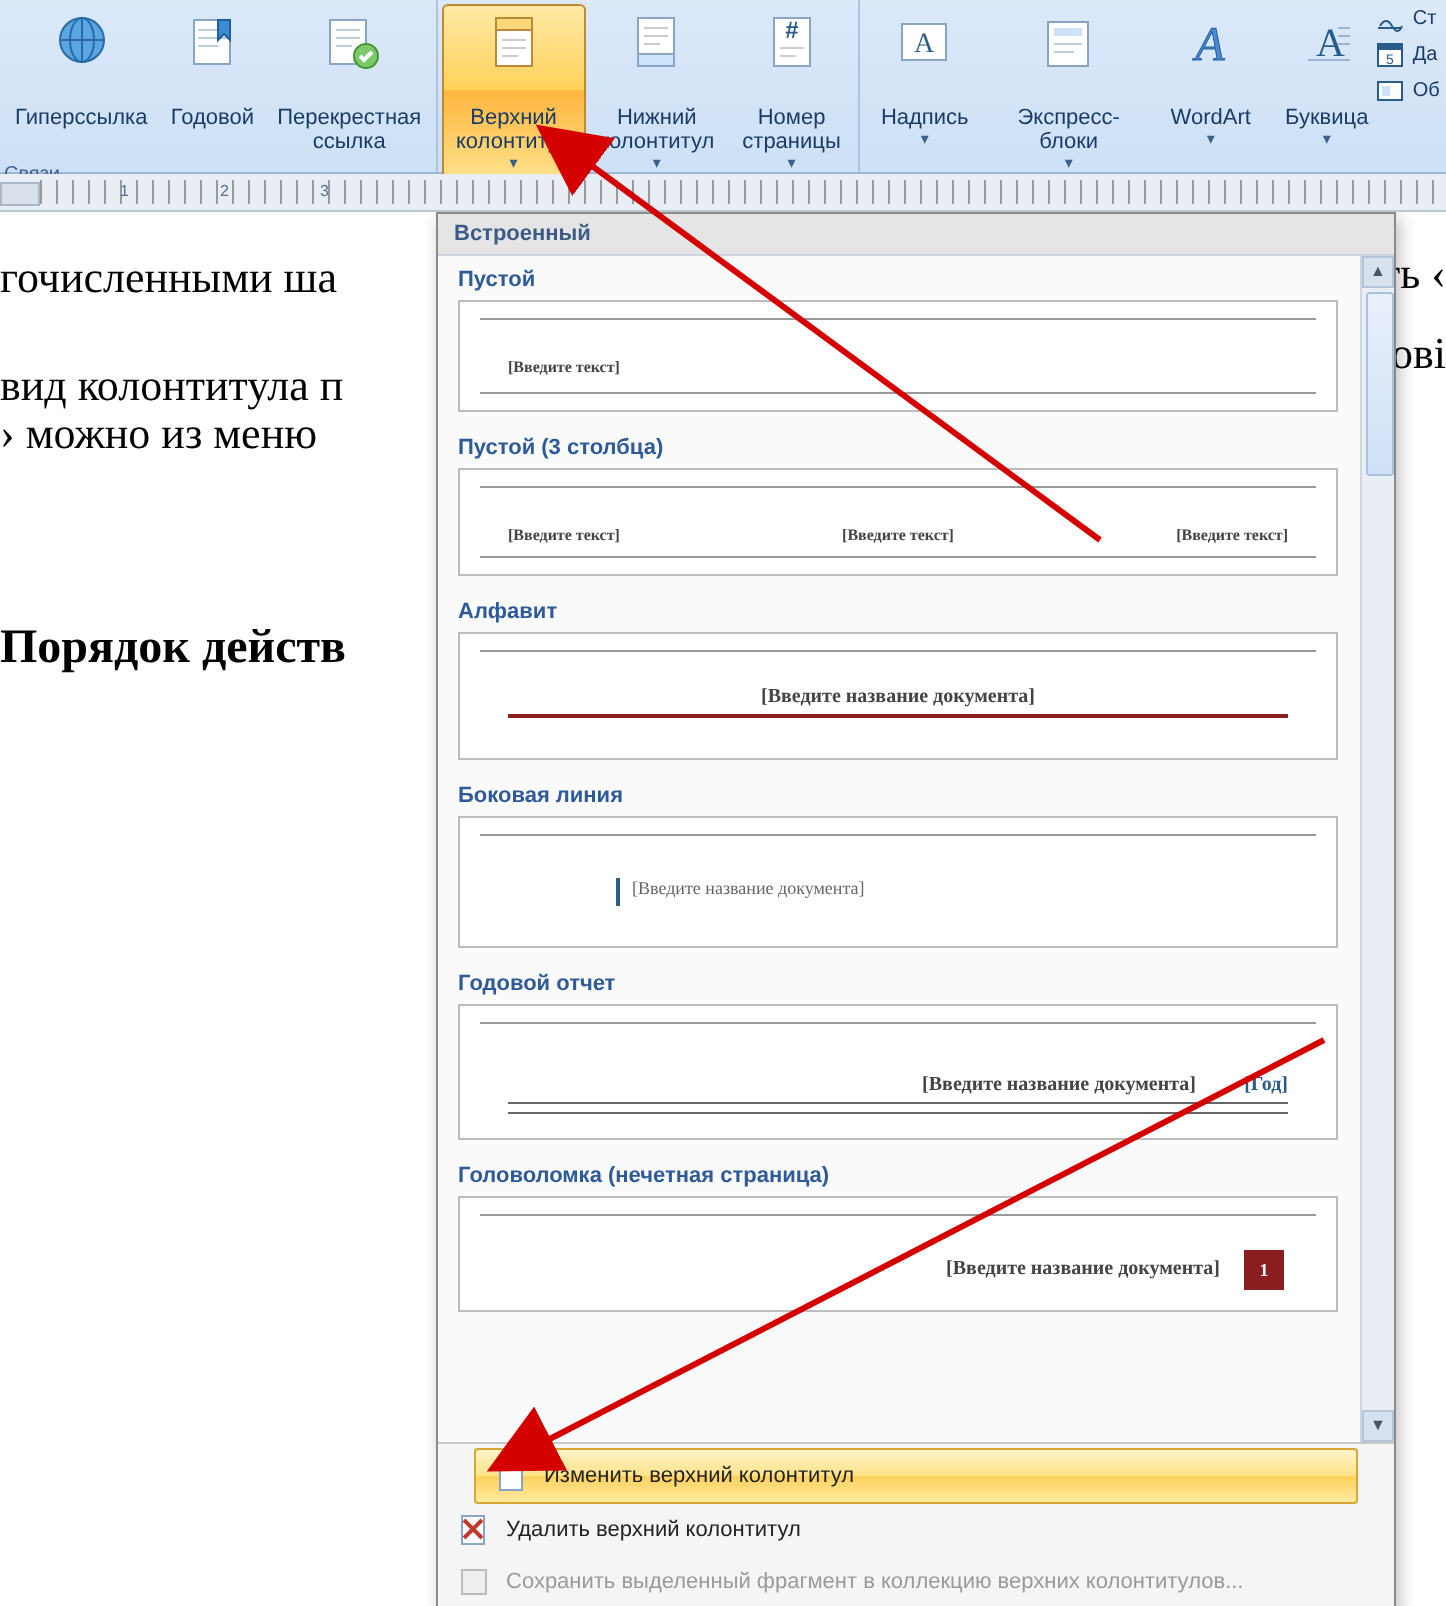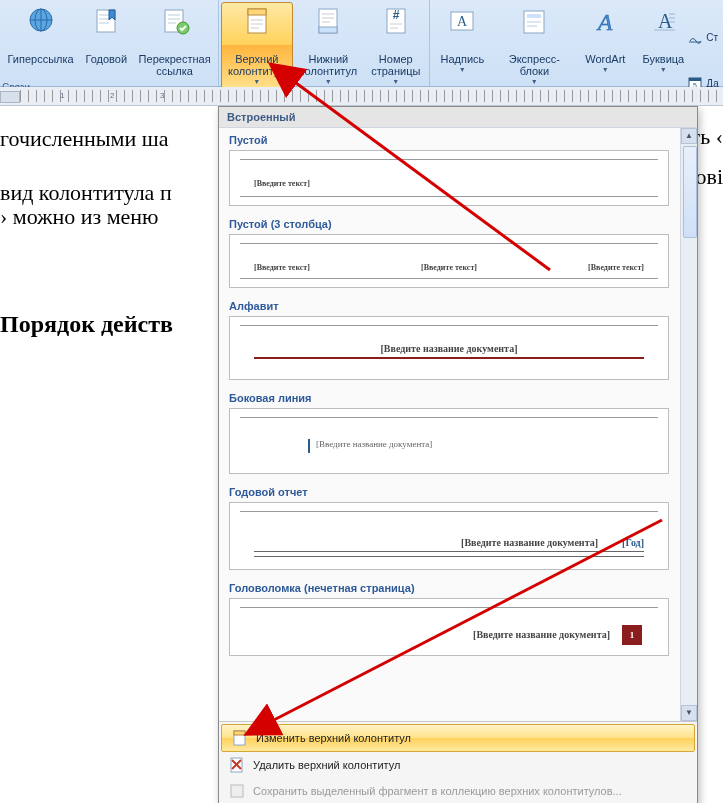--- a/index.html
+++ b/index.html
@@ -72,21 +72,21 @@
   }
   .side-col {
     display:flex;
     flex-direction:column;
     justify-content:flex-start;
     padding:2px 4px;
     font-size:10px;
     color:#1a3b66;
     gap:4px;
   }
-  .side-item { display:flex; align-items:center; gap:4px; white-space:nowrap;margin-top:28px;}
+  .side-item { display:flex; align-items:center; gap:4px; white-space:nowrap;}
   
   .ruler {
     height: 18px;
     background: #e9eef5;
     border-bottom: 1px solid #bcc7d6;
     position: relative;
     font-size: 8px;
     color: #5a7091;
     overflow:hidden;
   }
@@ -239,21 +239,21 @@
     display:flex;
     align-items:center;
     gap:8px;
     padding:5px 10px;
     font-size:11px;
     color:#222;
   }
   .cmd-item.highlight {
     background:linear-gradient(#fff3c8,#ffe38a 49%,#ffd15b 50%,#ffe9a0);
     border:1px solid #d6a637;
-    margin:0 2px;
+    margin:0 18px;
     border-radius:2px;
   }
   .cmd-item.disabled { color:#9a9a9a; }
   .cmd-icon {
     width:16px; height:16px; flex:0 0 16px;
   }
   
   svg.arrows {
     position:absolute;
     left:0; top:0;

